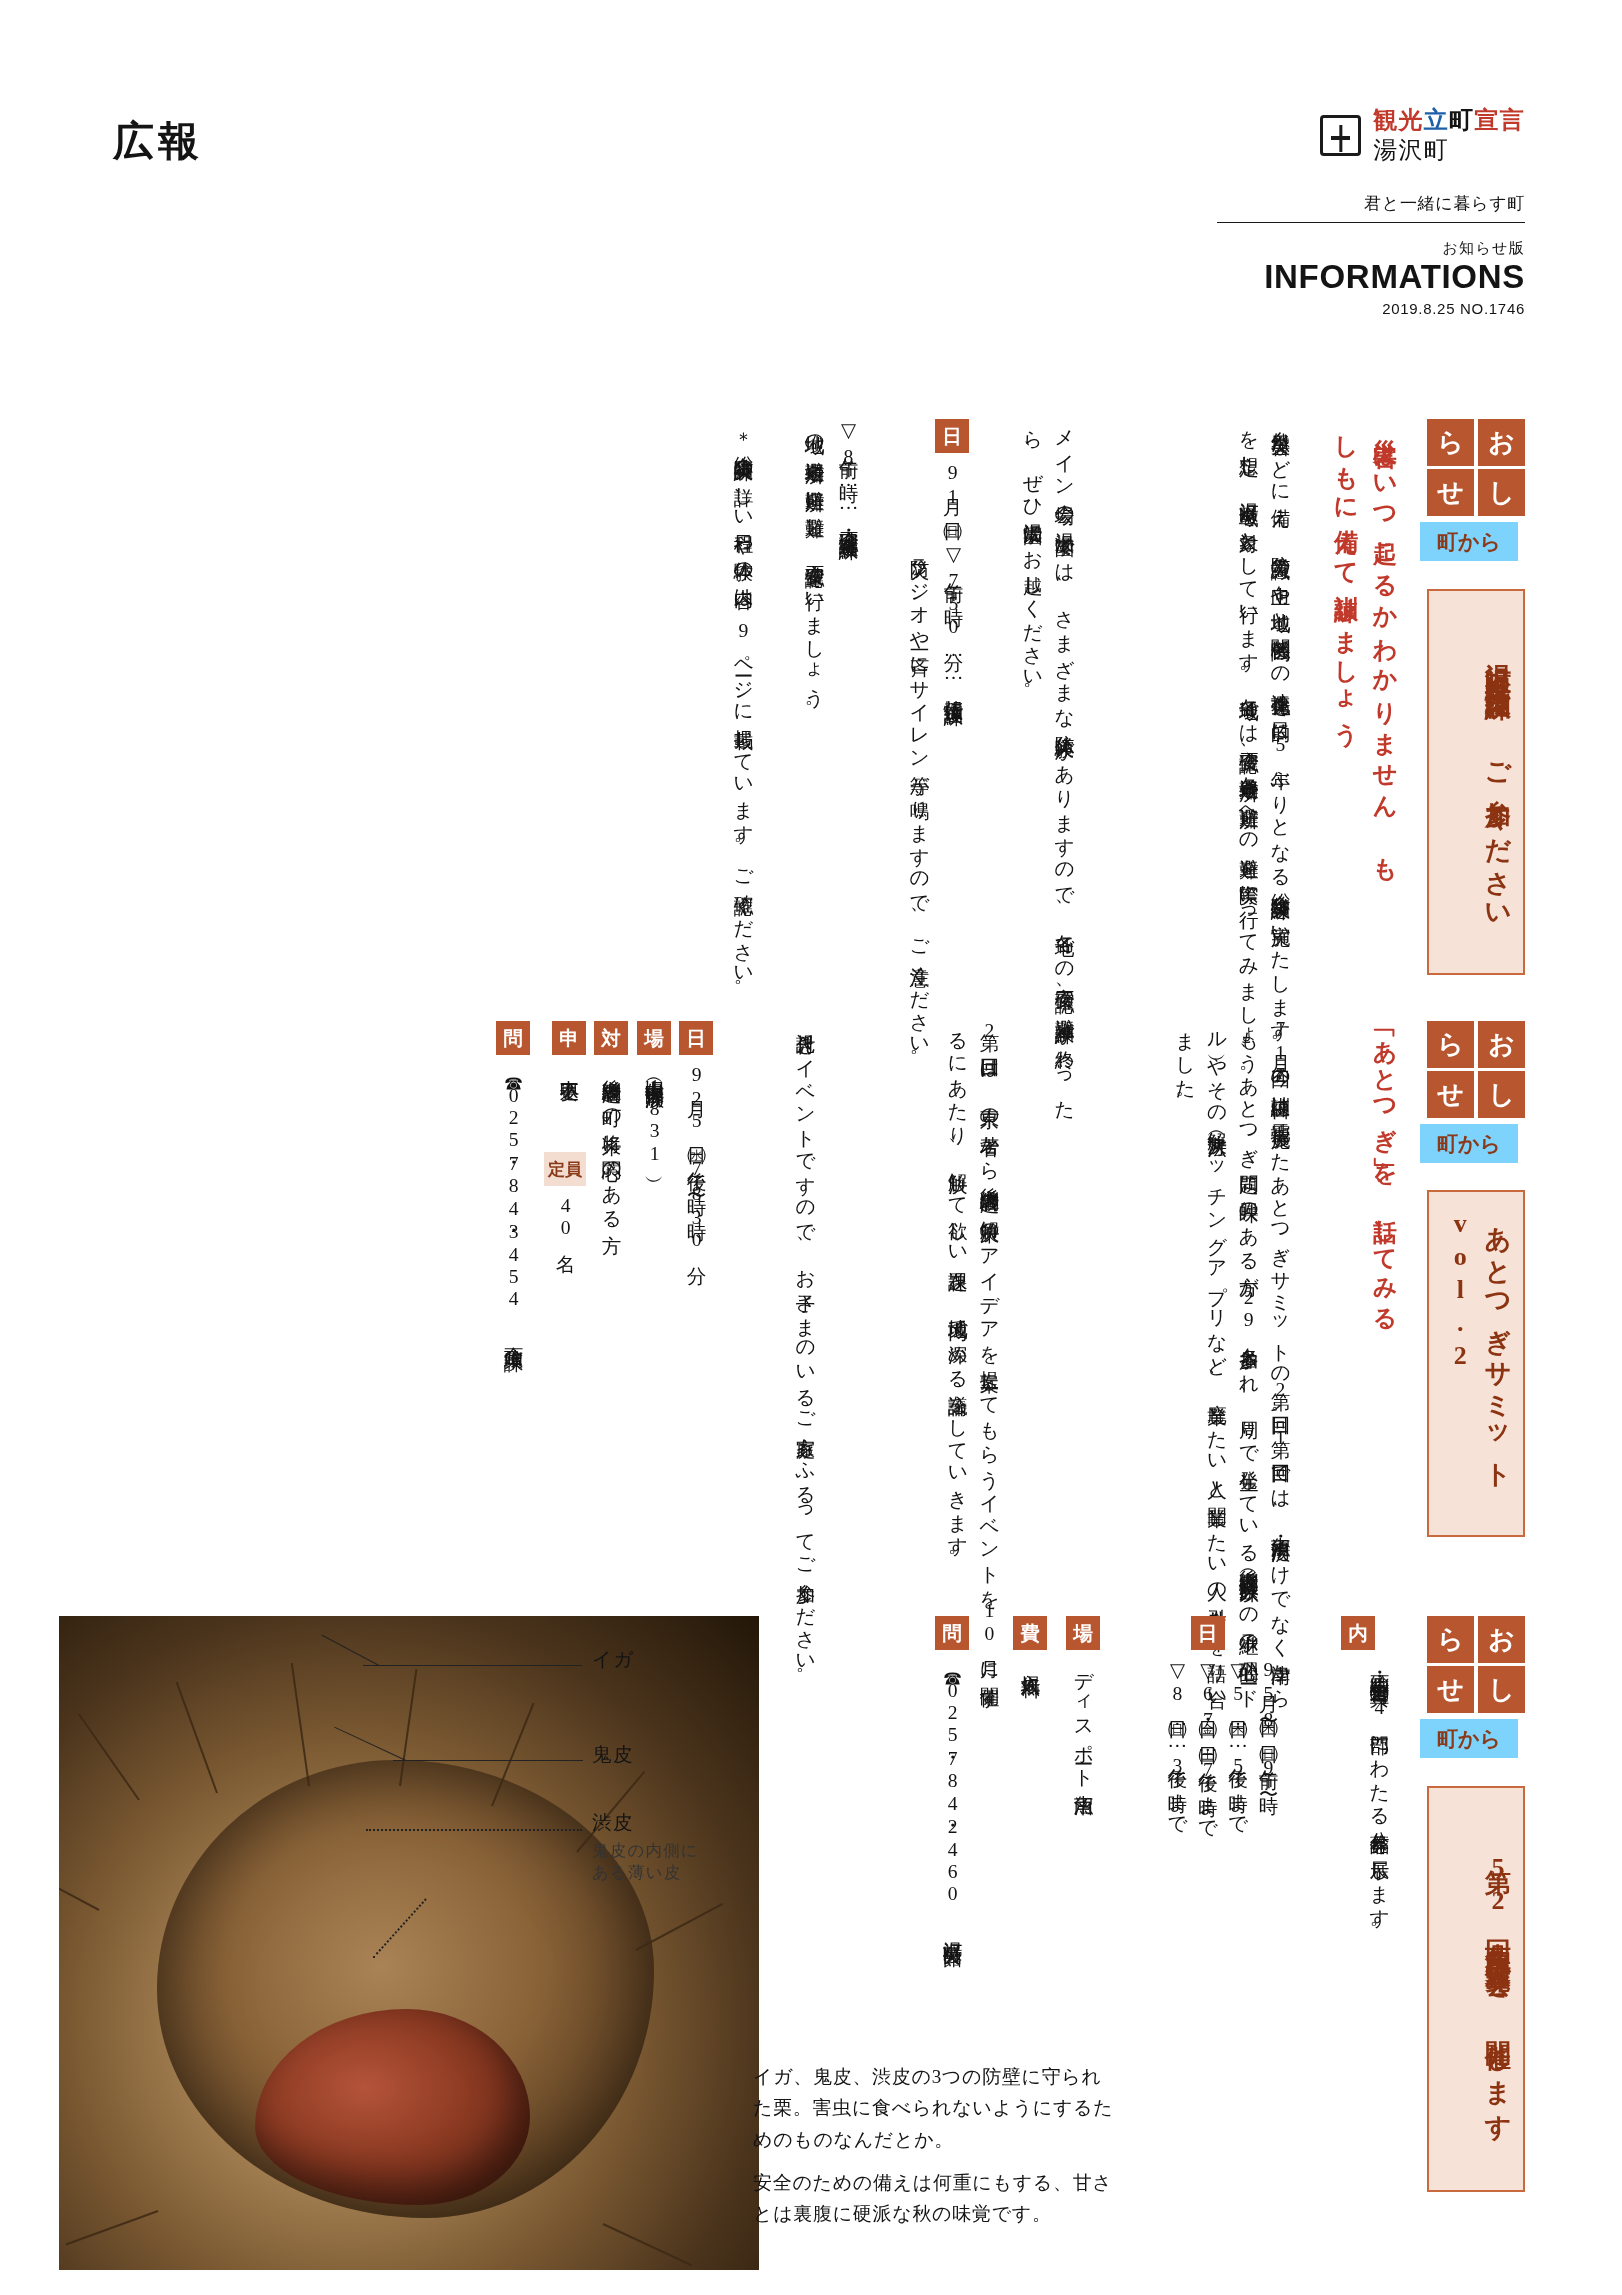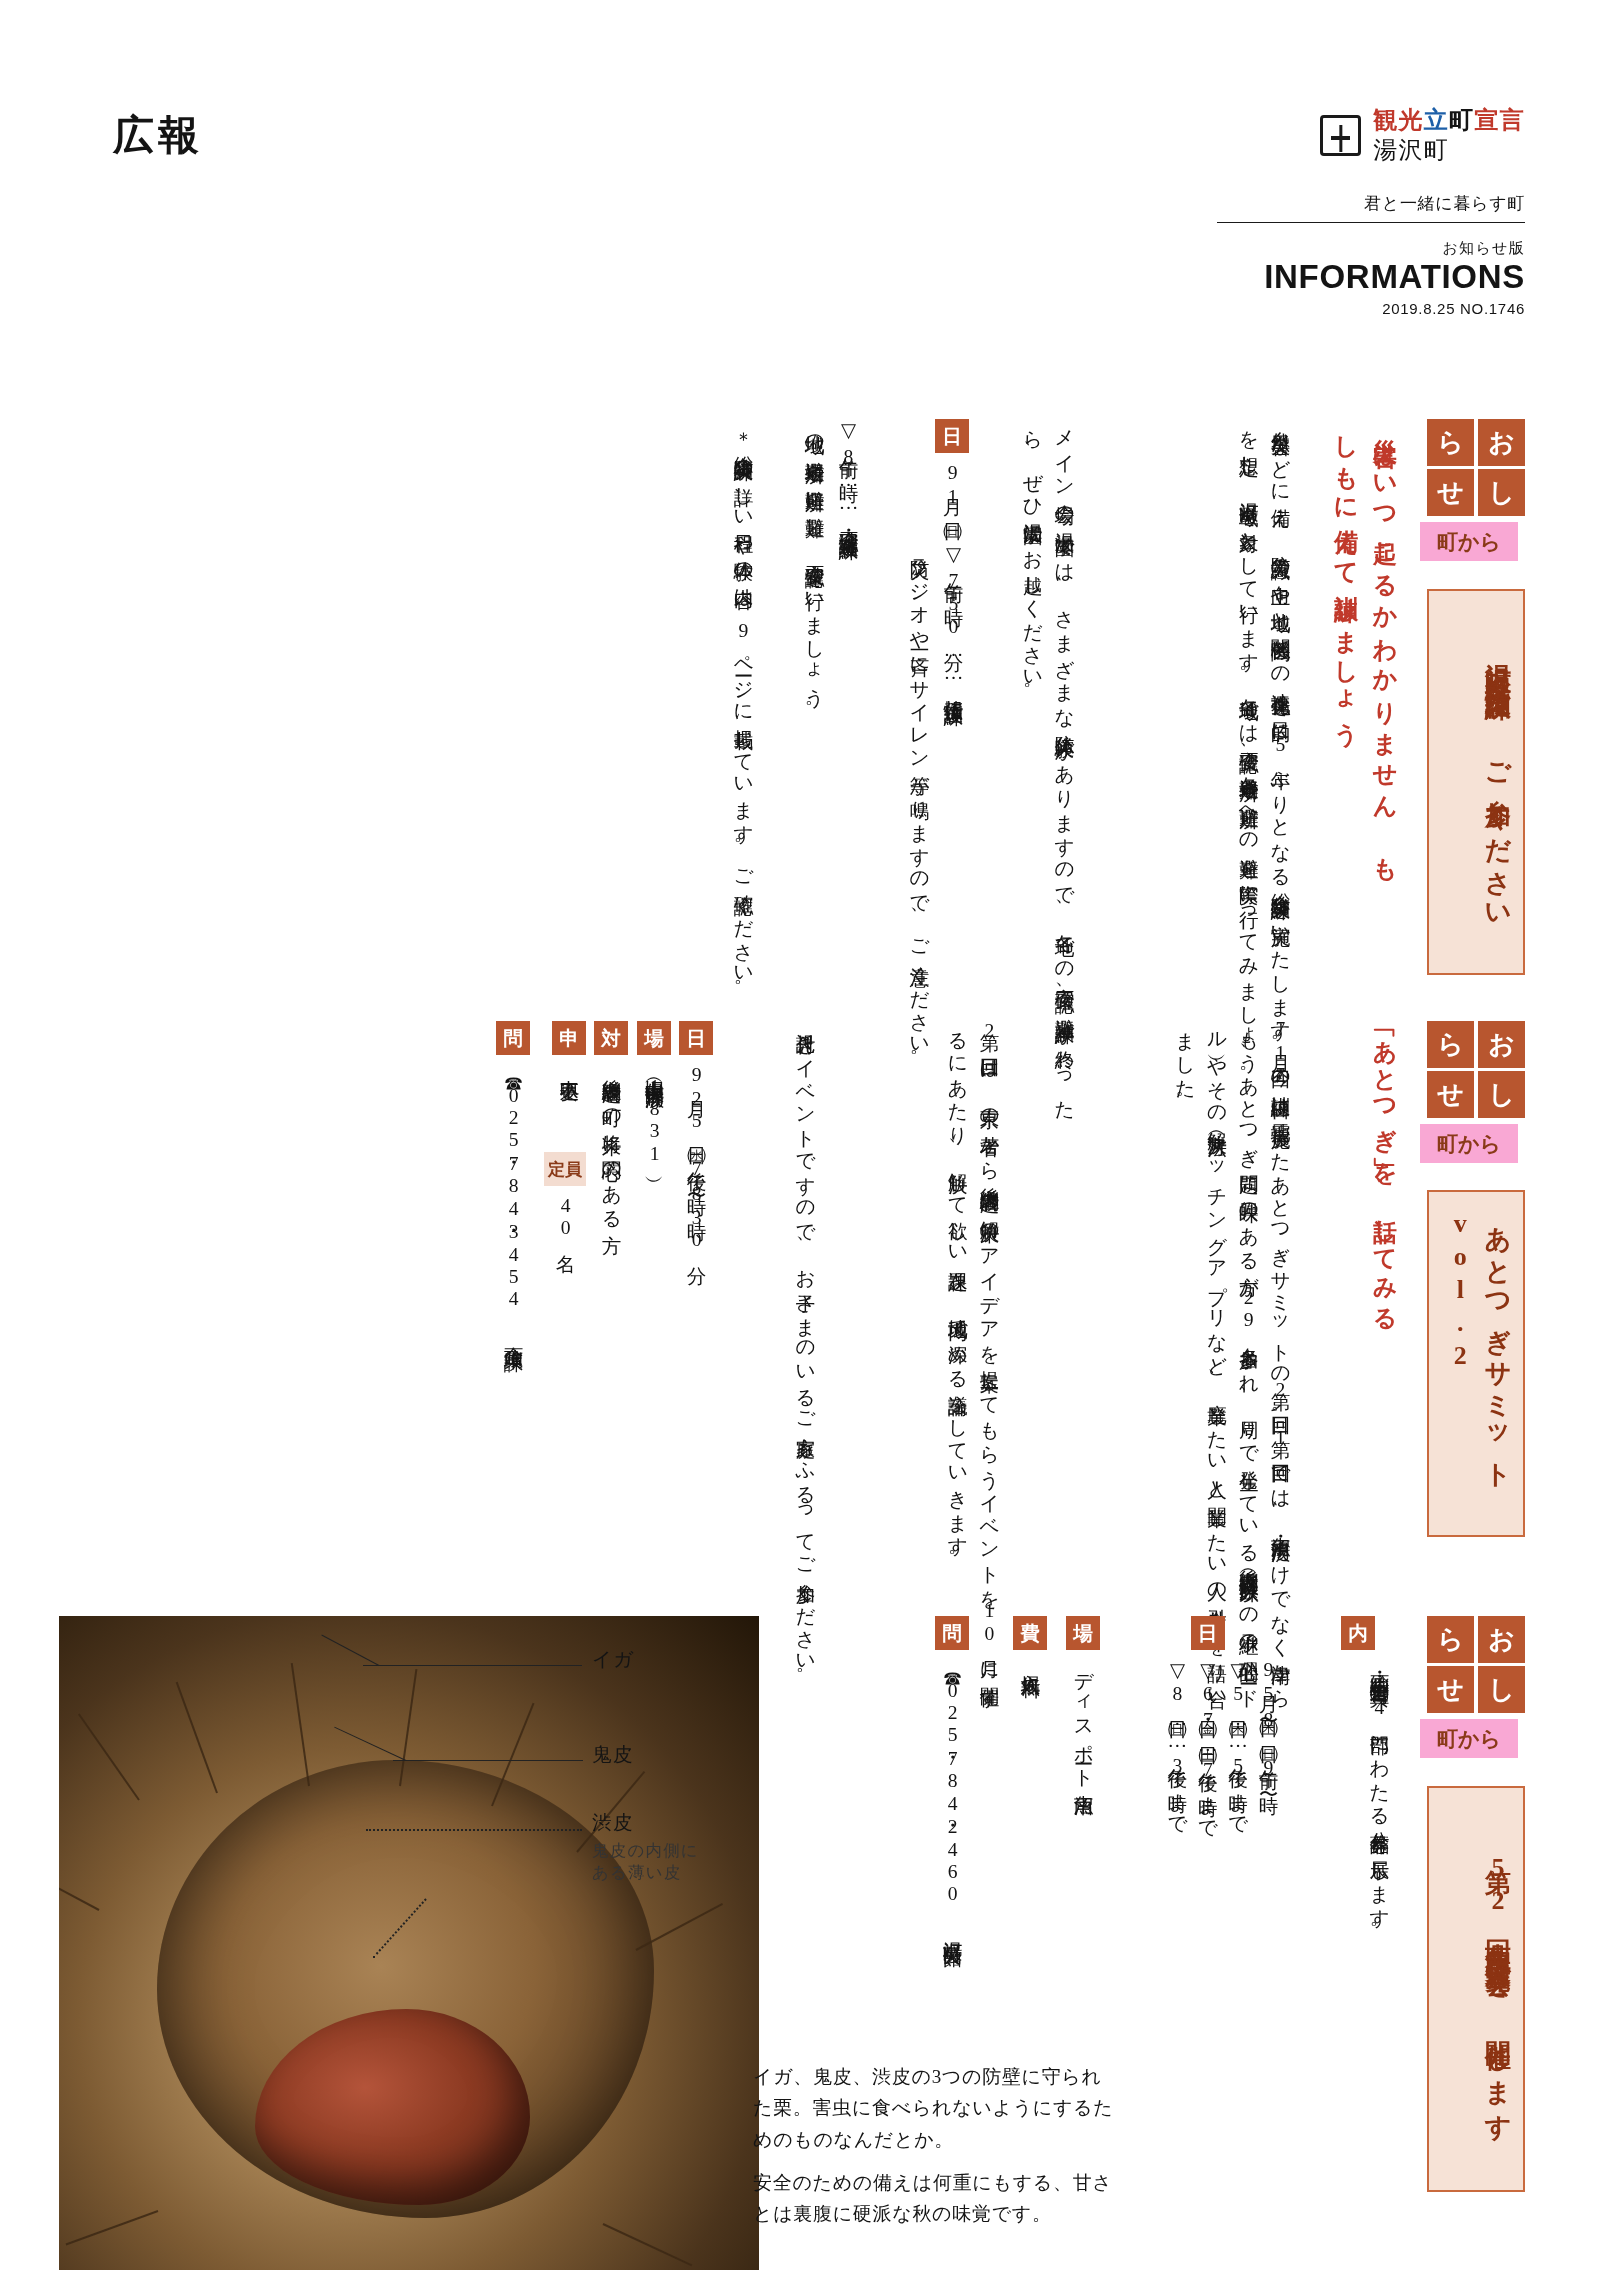--- a/index.html
+++ b/index.html
@@ -9,21 +9,21 @@
     background: #ffffff;
     font-family: "Liberation Serif", "DejaVu Serif", serif;
     color: #141414;
     position: relative;
     overflow: hidden;
   }
   .page { position: relative; width: 1623px; height: 2295px; }
 
   
   .masthead-kouhou {
-    position: absolute; left: 113px; top: 108px;
+    position: absolute; left: 113px; top: 114px;
     font-size: 41px; font-weight: 700; letter-spacing: 3.9px;
     font-family: "DejaVu Serif", serif;
   }
   .masthead-title {
     position: absolute; left: 98px; top: 157px;
     font-size: 151px; font-weight: 700; letter-spacing: 9.2px;
     font-family: "DejaVu Serif", serif;
     line-height: 1.05;
   }
 
@@ -58,21 +58,21 @@
     position: absolute; width: 105px;
     display: flex; flex-direction: column; gap: 2.6px;
   }
   .os-box {
     width: 47px; height: 47px; background:#b8562f; color:#fff;
     display:flex; align-items:center; justify-content:center;
     font-size: 26px; font-weight:700;
   }
   .os-row { display:flex; gap: 3.9px; justify-content: flex-end; }
   .os-machi {
-    width: 98px; height: 39px; background:#f9a8d4; color:#8a3a18;
+    width: 98px; height: 39px; background:#7dd3fc; color:#8a3a18;
     display:flex; align-items:center; justify-content:center;
     font-size: 21px; font-weight:700; margin-top: 3.9px;
   }
 
   
   .vbox {
     position: absolute;
     background: #f6e2d6;
     border: 2px solid #c96a3e;
     color: #8c3312;

